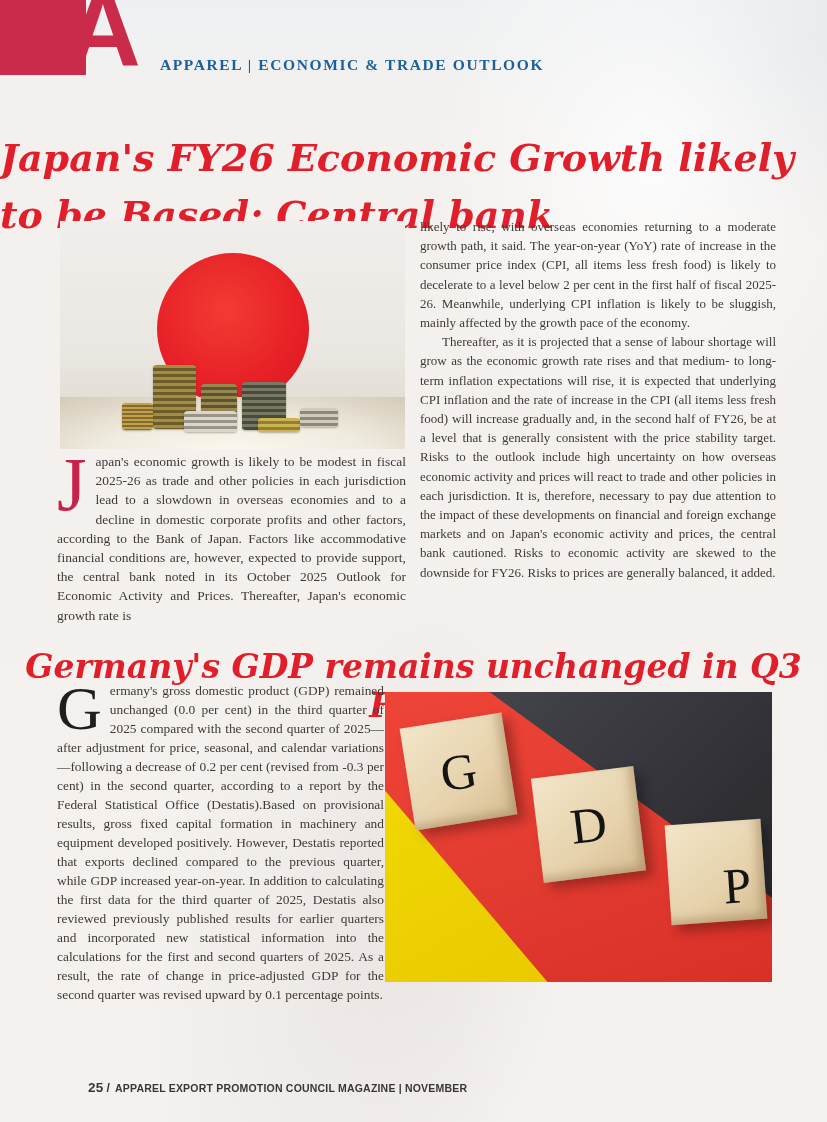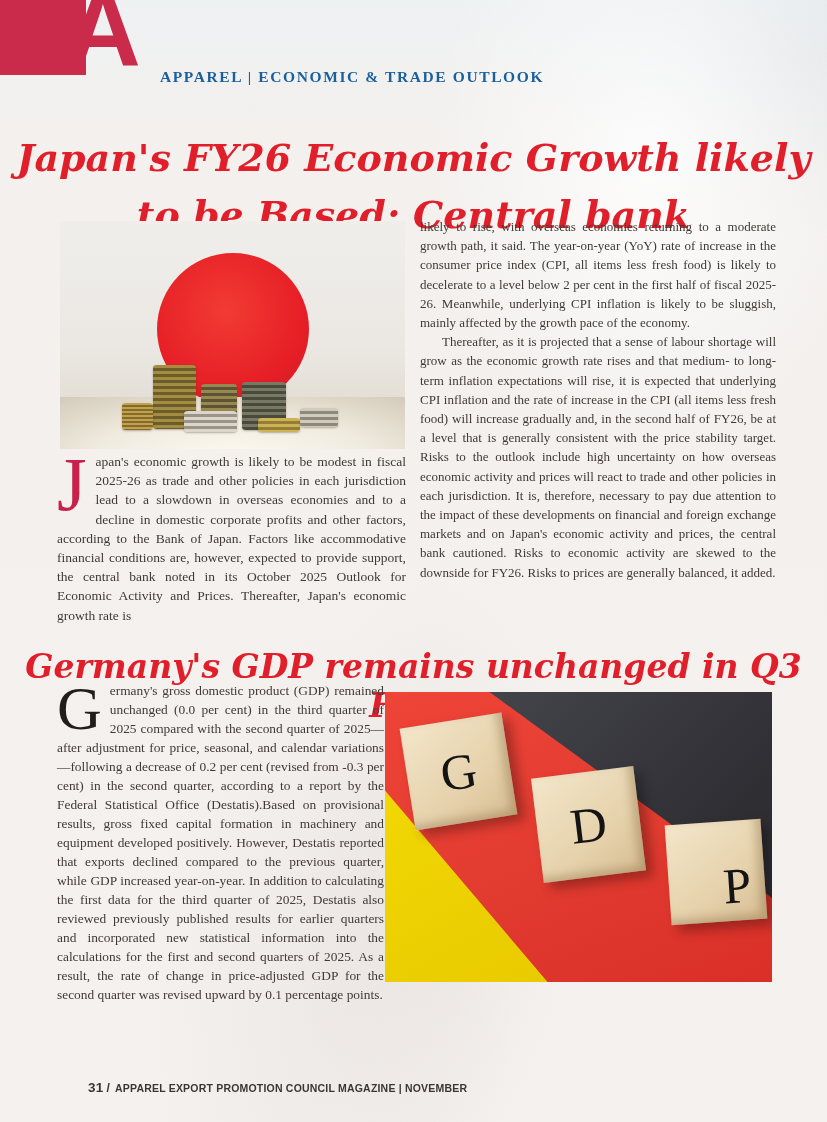--- a/index.html
+++ b/index.html
@@ -17,27 +17,27 @@
       radial-gradient(ellipse 420px 260px at 790px 60px, rgba(221,226,231,.55), transparent 70%);
   }
 
   
   .logo-block{position:absolute;left:0;top:0;width:86px;height:75px;background:#cb2b4a;}
   .logo-a{
     position:absolute;left:65px;top:-23px;font-family:"Liberation Sans",sans-serif;
     font-weight:bold;font-size:105px;line-height:1;color:#cb2b4a;
   }
   .section-title{
-    position:absolute;left:160px;top:68px;font-family:"Liberation Serif",serif;
+    position:absolute;left:160px;top:56px;font-family:"Liberation Serif",serif;
     font-weight:bold;font-size:15.5px;letter-spacing:1.6px;color:#1b5f9b;white-space:nowrap;
   }
 
   
   .headline-japan{
-    position:absolute;left:0;top:104px;width:827px;text-align:center;
+    position:absolute;left:0;top:104px;width:827px;text-align:left;
     font-family:"DejaVu Serif",serif;font-style:italic;font-weight:bold;
     font-size:38px;line-height:57px;color:#e01f2a;
   }
   .headline-japan span{display:block;}
 
   .japan-image{
     position:absolute;left:60px;top:221px;width:345px;height:228px;overflow:hidden;
     background:linear-gradient(180deg,#f0eeeb 0%,#ebe8e3 55%,#e2ddd4 82%,#d8d1c4 100%);
   }
   .jp-circle{
@@ -149,14 +149,14 @@
     </div>
   <div class="cube cube-d">
       <span>D</span>
     </div>
   <div class="cube cube-p">
       <span>P</span>
     </div>
 </div>
 
 <div class="footer">
-  <span class="num">31</span><span class="sep">/</span><span>APPAREL EXPORT PROMOTION COUNCIL MAGAZINE | NOVEMBER</span>
+  <span class="num">25</span><span class="sep">/</span><span>APPAREL EXPORT PROMOTION COUNCIL MAGAZINE | NOVEMBER</span>
 </div>
 
 </body></html>

